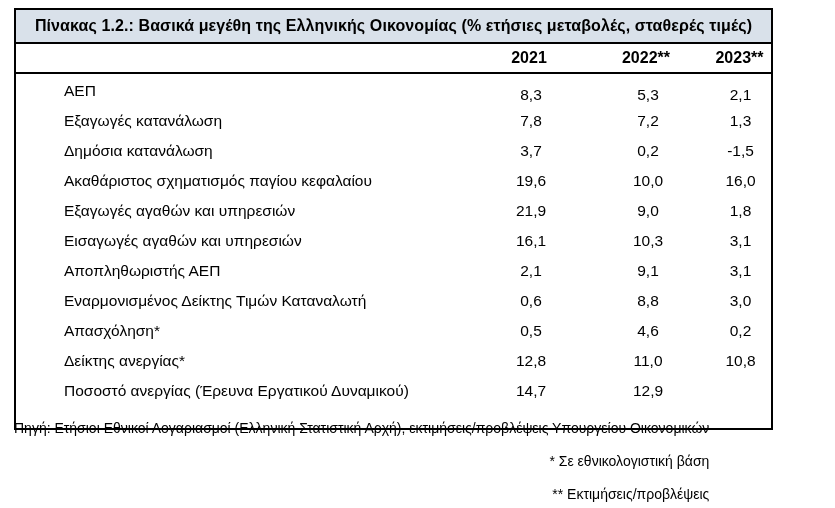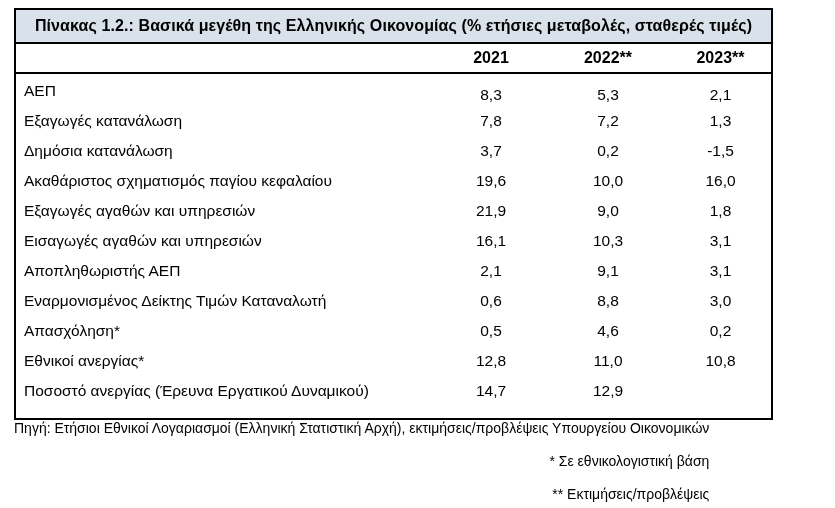--- a/index.html
+++ b/index.html
@@ -44,22 +44,23 @@
     white-space: nowrap;
   }
   .header-row {
     height: 30px;
     border-bottom: 2px solid var(--border-color);
     display: grid;
     grid-template-columns: 420px 110px 124px 1fr;
     align-items: center;
     font-weight: bold;
     font-size: 16px;
+    padding-left: 38px;
   }
-  .tbody { padding: 2px 0 12px 0; }
+  .tbody { padding: 2px 0 22px 0; margin-left: 40px; }
   .tr {
     height: 30px;
     display: grid;
     grid-template-columns: 420px 110px 124px 1fr;
     align-items: center;
     font-size: 15.5px;
   }
   .td.label {
     padding-left: 8px;
     white-space: nowrap;
@@ -154,21 +155,21 @@
   </div>
 
   <div class="tr">
     <div class="td label">Απασχόληση*</div>
     <div class="td num">0,5</div>
     <div class="td num">4,6</div>
     <div class="td num">0,2</div>
   </div>
 
   <div class="tr">
-    <div class="td label">Εθνικοί ανεργίας*</div>
+    <div class="td label">Δείκτης ανεργίας*</div>
     <div class="td num">12,8</div>
     <div class="td num">11,0</div>
     <div class="td num">10,8</div>
   </div>
 
   <div class="tr">
     <div class="td label">Ποσοστό ανεργίας (Έρευνα Εργατικού Δυναμικού)</div>
     <div class="td num">14,7</div>
     <div class="td num">12,9</div>
   </div>

